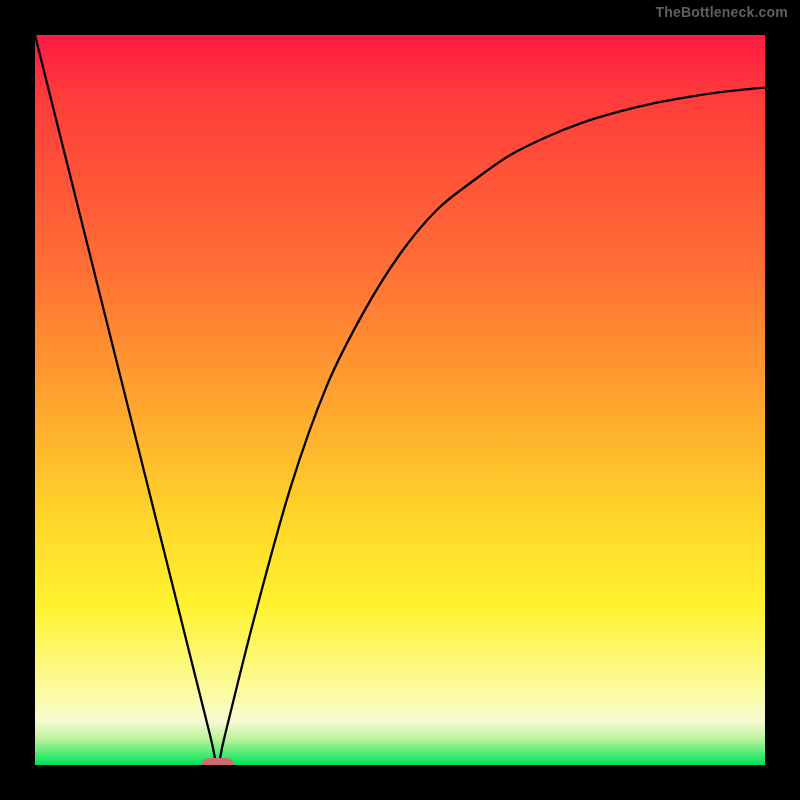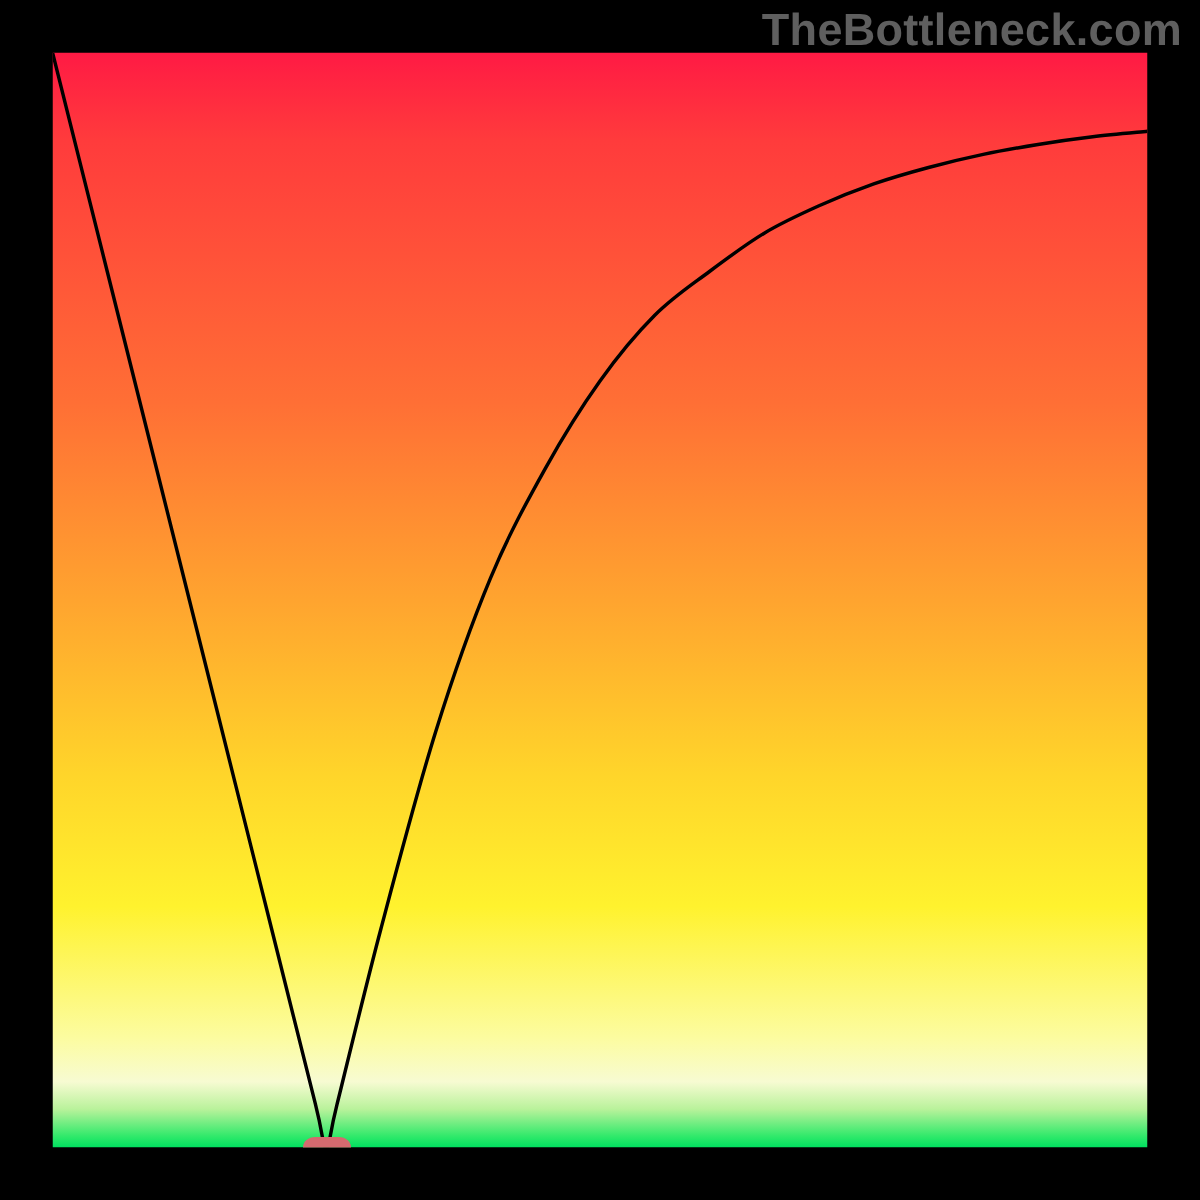--- a/index.html
+++ b/index.html
@@ -15,21 +15,21 @@
     position: relative;
     width: 800px;
     height: 800px;
     background: #000;
   }
   .watermark {
     position: absolute;
     top: 4px;
     right: 12px;
     color: #5f5f5f;
-    font-size: 30px;
+    font-size: 14px;
     font-weight: 600;
     letter-spacing: 0.2px;
     z-index: 10;
   }
   .plot-area {
     position: absolute;
     left: 35px;
     top: 35px;
     width: 730px;
     height: 730px;

